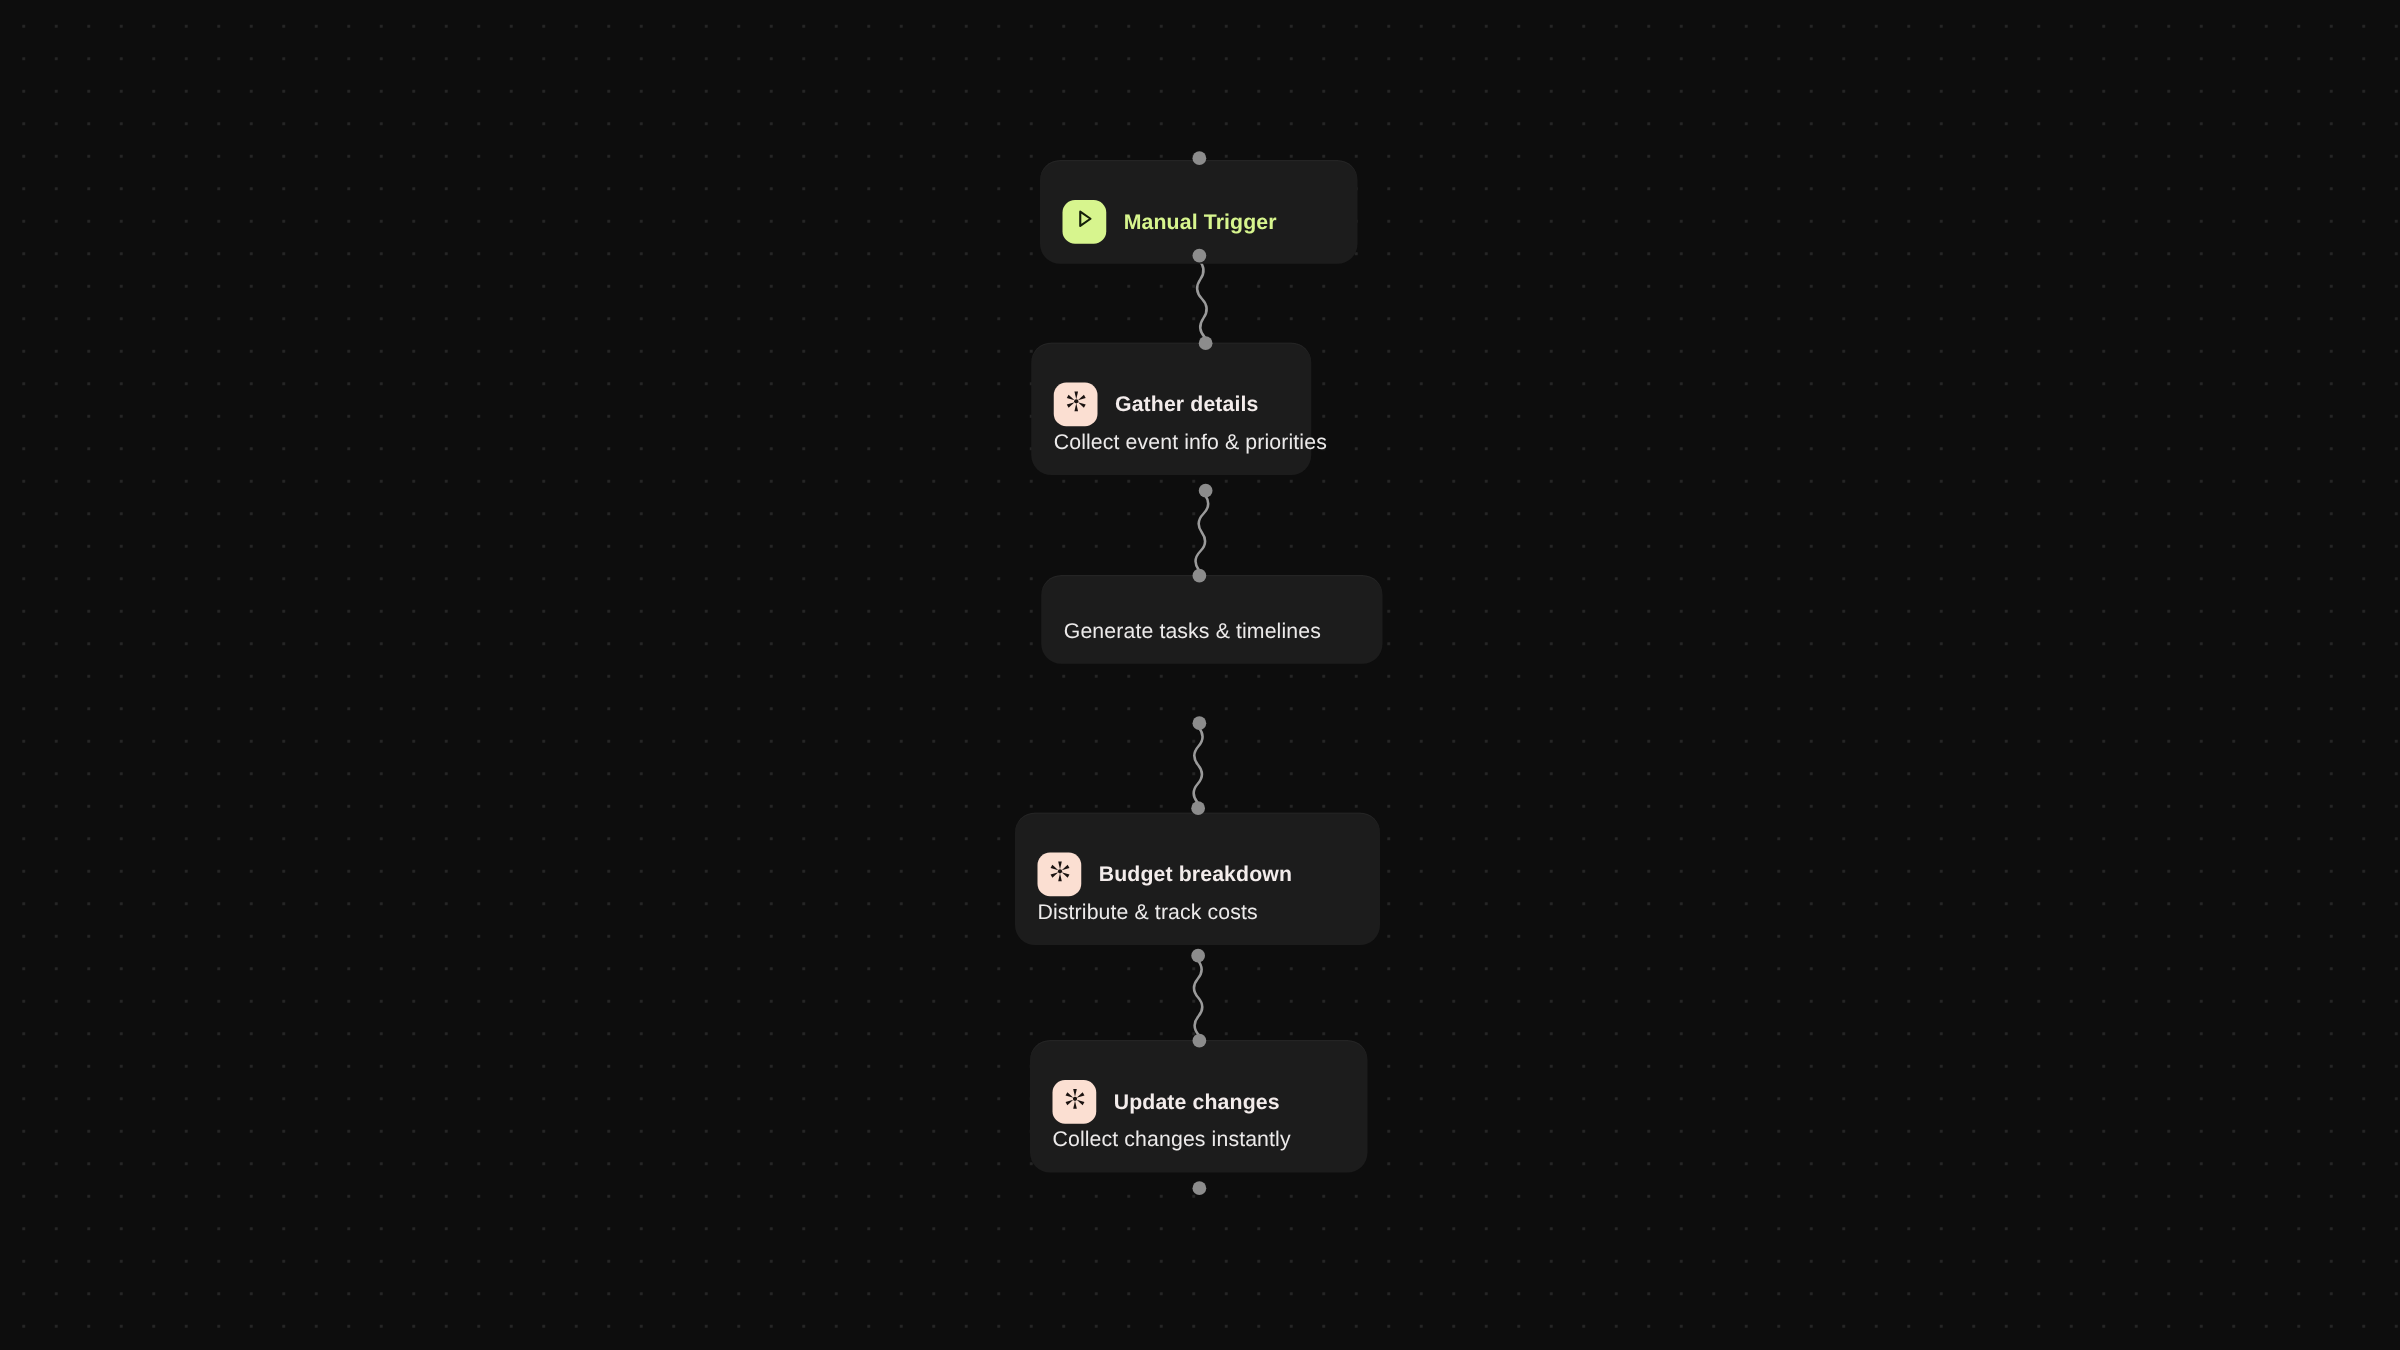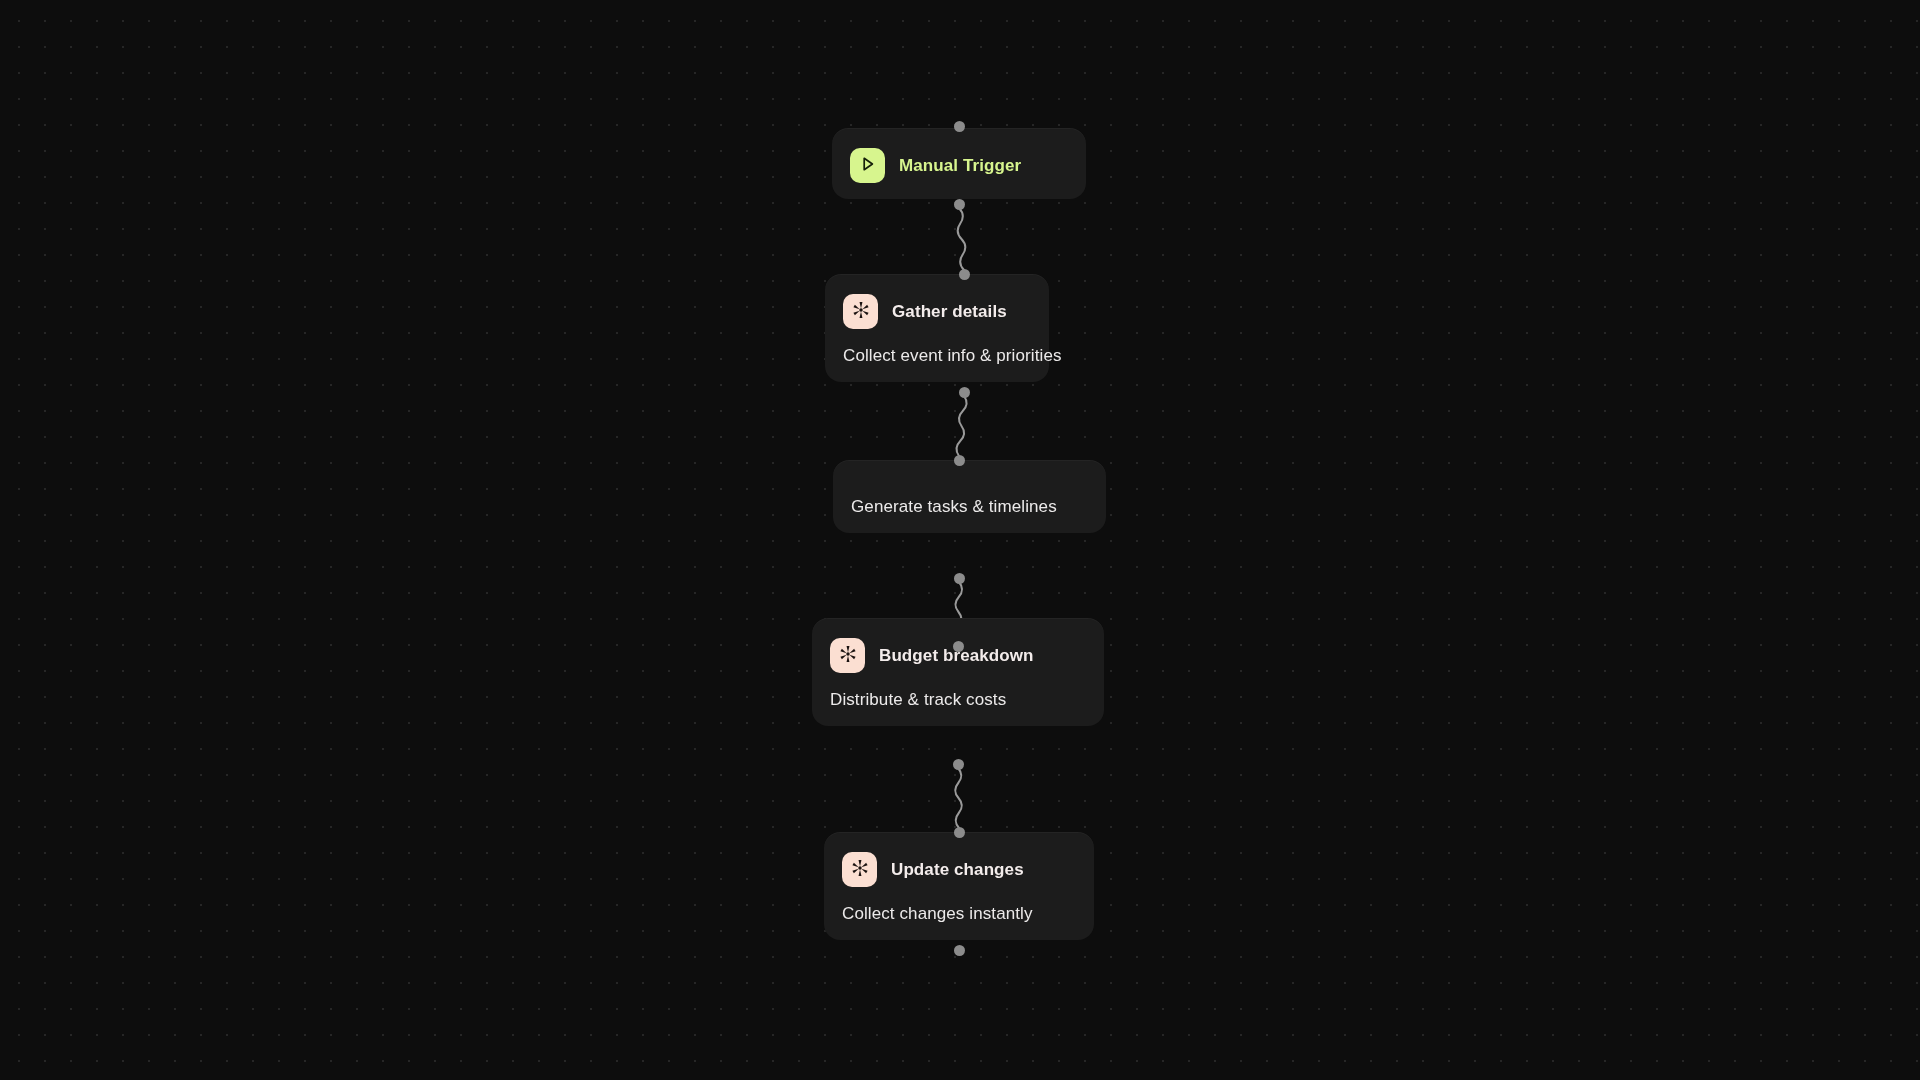--- a/index.html
+++ b/index.html
@@ -35,21 +35,21 @@
     height: 1080px;
     pointer-events: none;
   }
 
   
   .node {
     position: absolute;
     box-sizing: border-box;
     background: #1c1c1c;
     border-radius: 16px;
-    padding: 20px 18px 0 18px;
+    padding: 32px 18px 0 18px;
     box-shadow: 0 1px 0 rgba(255,255,255,0.035) inset;
   }
   .node.trigger {
     padding-bottom: 16px;
   }
 
   .node-head {
     display: flex;
     align-items: center;
     gap: 14px;
@@ -70,21 +70,21 @@
   .node-title {
     font-size: 17px;
     font-weight: 600;
     letter-spacing: 0.1px;
     white-space: nowrap;
   }
   .node-title.green { color: #d7f58e; }
   .node-title.light { color: #f3eceb; }
 
   .node-desc {
-    margin-top: 17px;
+    margin-top: 3px;
     margin-bottom: 16px;
     font-size: 17px;
     font-weight: 400;
     color: #eceaea;
     letter-spacing: 0.1px;
     white-space: nowrap;
   }
 
   
   .port {
@@ -133,21 +133,21 @@
                 <circle cx="0" cy="0" r="1.7" fill="#1a1210"></circle>
               </svg></span>
           </div>
           <div class="node-title light">Gather details</div>
         </div>
         <div class="node-desc">Collect event info &amp; priorities</div>
       </div>
       <div class="node" style="left: 833px; top: 460px; width: 273px;">
         <div class="node-desc">Generate tasks &amp; timelines</div>
       </div>
-      <div class="node" style="left: 812px; top: 618px; width: 292px;">
+      <div class="node" style="left: 812px; top: 650px; width: 292px;">
         <div class="node-head">
           <div class="icon-box peach">
             <span class="icon-glyph"><svg width="22" height="22" viewBox="-11 -11 22 22">
                 <g>
                   <path d="M0 -1.55 L1.45 -7.9 L-1.45 -7.9 Z" fill="#1a1210" transform="rotate(0)"></path>
                   <path d="M0 -1.55 L1.45 -7.9 L-1.45 -7.9 Z" fill="#1a1210" transform="rotate(60)"></path>
                   <path d="M0 -1.55 L1.45 -7.9 L-1.45 -7.9 Z" fill="#1a1210" transform="rotate(120)"></path>
                   <path d="M0 -1.55 L1.45 -7.9 L-1.45 -7.9 Z" fill="#1a1210" transform="rotate(180)"></path>
                   <path d="M0 -1.55 L1.45 -7.9 L-1.45 -7.9 Z" fill="#1a1210" transform="rotate(240)"></path>
                   <path d="M0 -1.55 L1.45 -7.9 L-1.45 -7.9 Z" fill="#1a1210" transform="rotate(300)"></path>

